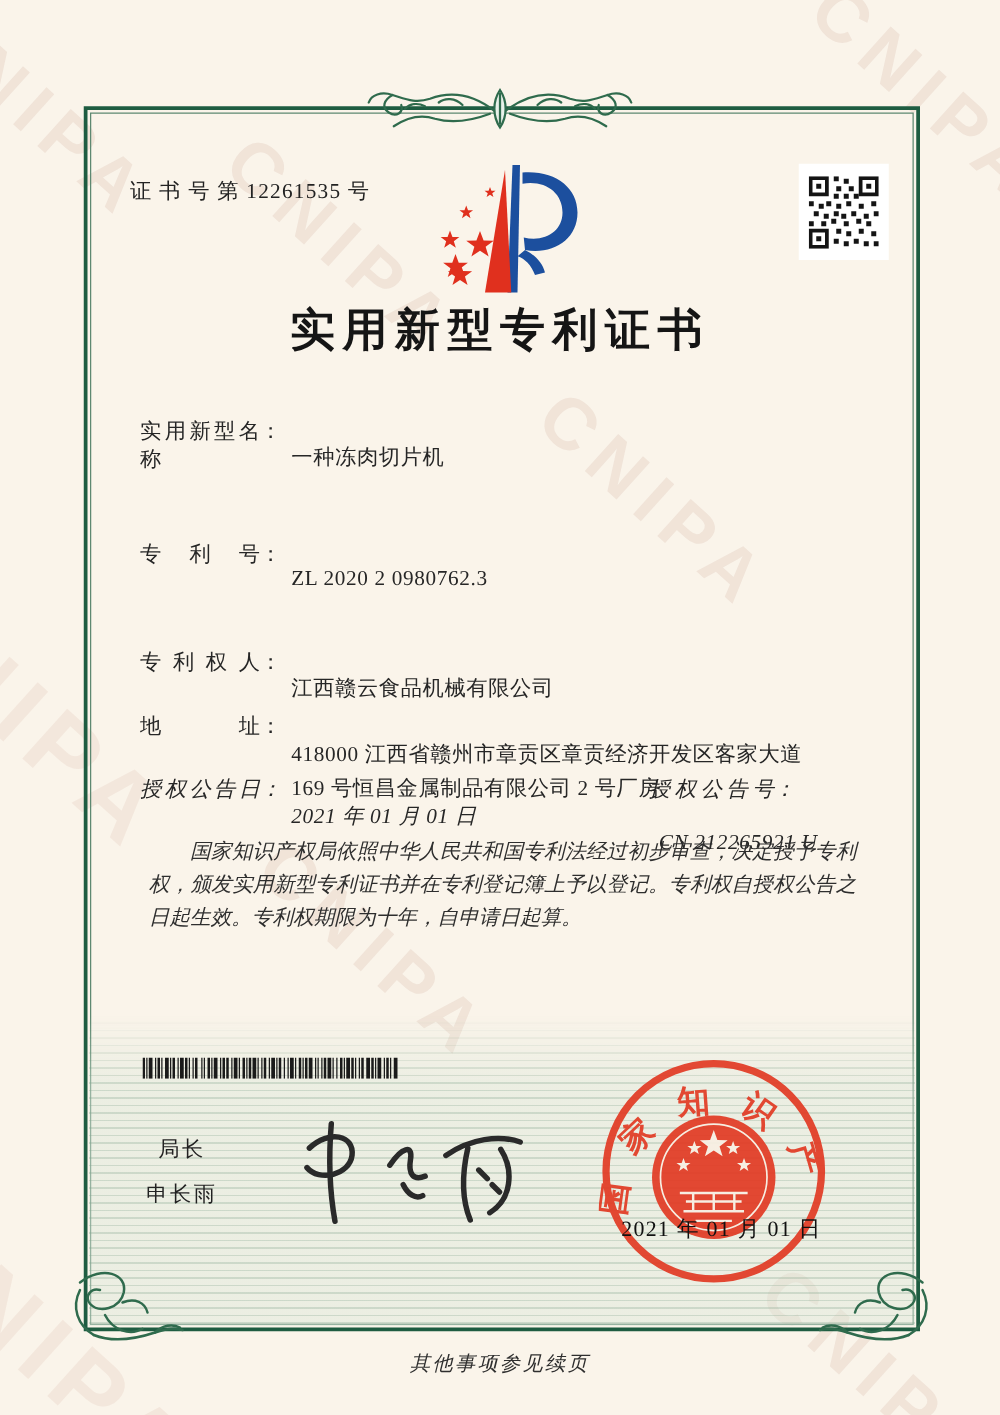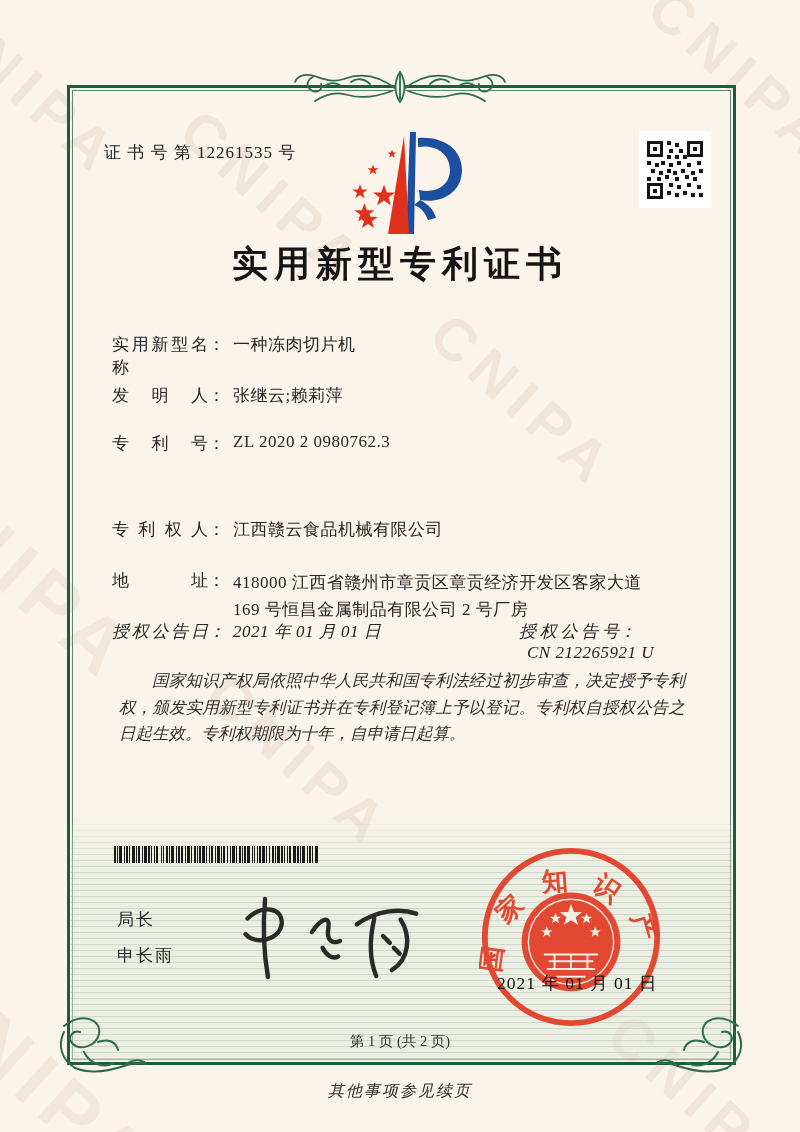--- a/index.html
+++ b/index.html
@@ -67,36 +67,37 @@
   .row{position:absolute;left:112px;font-size:17px;color:#262626;}
   .row .lbl{
     display:inline-block;width:96px;
     text-align:justify;text-align-last:justify;
     vertical-align:top;
   }
   .row .colon{display:inline-block;vertical-align:top;}
   .row .val{
     display:inline-block;margin-left:8px;vertical-align:top;
     letter-spacing:0.5px;
+    margin-top:21px;
   }
   .row .val.addr{width:432px;line-height:27px;}
   .grant2{position:absolute;left:407px;top:0;}
   .grant2 .lbl{width:100px;}
   
   .body-text{
     position:absolute;left:103px;top:652px;width:598px;
     font-size:16.5px;line-height:26.5px;color:#2e2e2e;
     font-style:italic;
     text-align:justify;
   }
   .body-text p{margin:16px;text-indent:2em;}
   
   .barcode{position:absolute;left:114px;top:846px;}
   .signoff{position:absolute;left:117px;top:908px;font-size:17px;letter-spacing:2px;color:#222;}
-  .signoff div{margin-bottom:13px;}
+  .signoff div{margin-bottom:13px;text-align:center;}
   .signature{position:absolute;left:228px;top:888px;}
   .seal{position:absolute;left:479px;top:845px;}
   .seal-date{
     position:absolute;left:497px;top:971px;
     font-size:17.5px;letter-spacing:1px;color:#111;
     white-space:nowrap;
   }
   .page-info{
     position:absolute;left:0;top:1032px;width:800px;text-align:center;
     font-size:14.5px;color:#333;
@@ -235,23 +236,20 @@
           <rect x="52" y="52" width="4" height="4"></rect>
       </g>
     </svg>
   </div>
 
   <div class="page-title">实用新型专利证书</div>
 
   <div class="row" style="top:333px;">
     <span class="lbl">实用新型名称</span><span class="colon">：</span><span class="val">一种冻肉切片机</span>
   </div>
-  <div class="row" style="top:384px;">
-    <span class="lbl">发明人</span><span class="colon">：</span><span class="val">张继云;赖莉萍</span>
-  </div>
   <div class="row" style="top:432px;">
     <span class="lbl">专利号</span><span class="colon">：</span><span class="val">ZL 2020 2 0980762.3</span>
   </div>
   <div class="row" style="top:518px;">
     <span class="lbl">专利权人</span><span class="colon">：</span><span class="val">江西赣云食品机械有限公司</span>
   </div>
   <div class="row" style="top:569px;">
     <span class="lbl">地址</span><span class="colon">：</span><span class="val addr">418000 江西省赣州市章贡区章贡经济开发区客家大道 169 号恒昌金属制品有限公司 2 号厂房</span>
   </div>
   <div class="row" style="top:620px;width:600px;font-style:italic;">
@@ -312,16 +310,15 @@
         <path d="M78,113 L78,127"></path>
           <path d="M95,113 L95,127"></path>
           <path d="M112,113 L112,127"></path>
         <path d="M80,136 L110,136"></path>
       </g>
     </g>
   </svg>
 
   <div class="seal-date">2021 年 01 月 01 日</div>
 
-  <div class="page-info">第 1 页 (共 2 页)</div>
   <div class="cont-note">其他事项参见续页</div>
 
 </div>
 
 </body></html>

